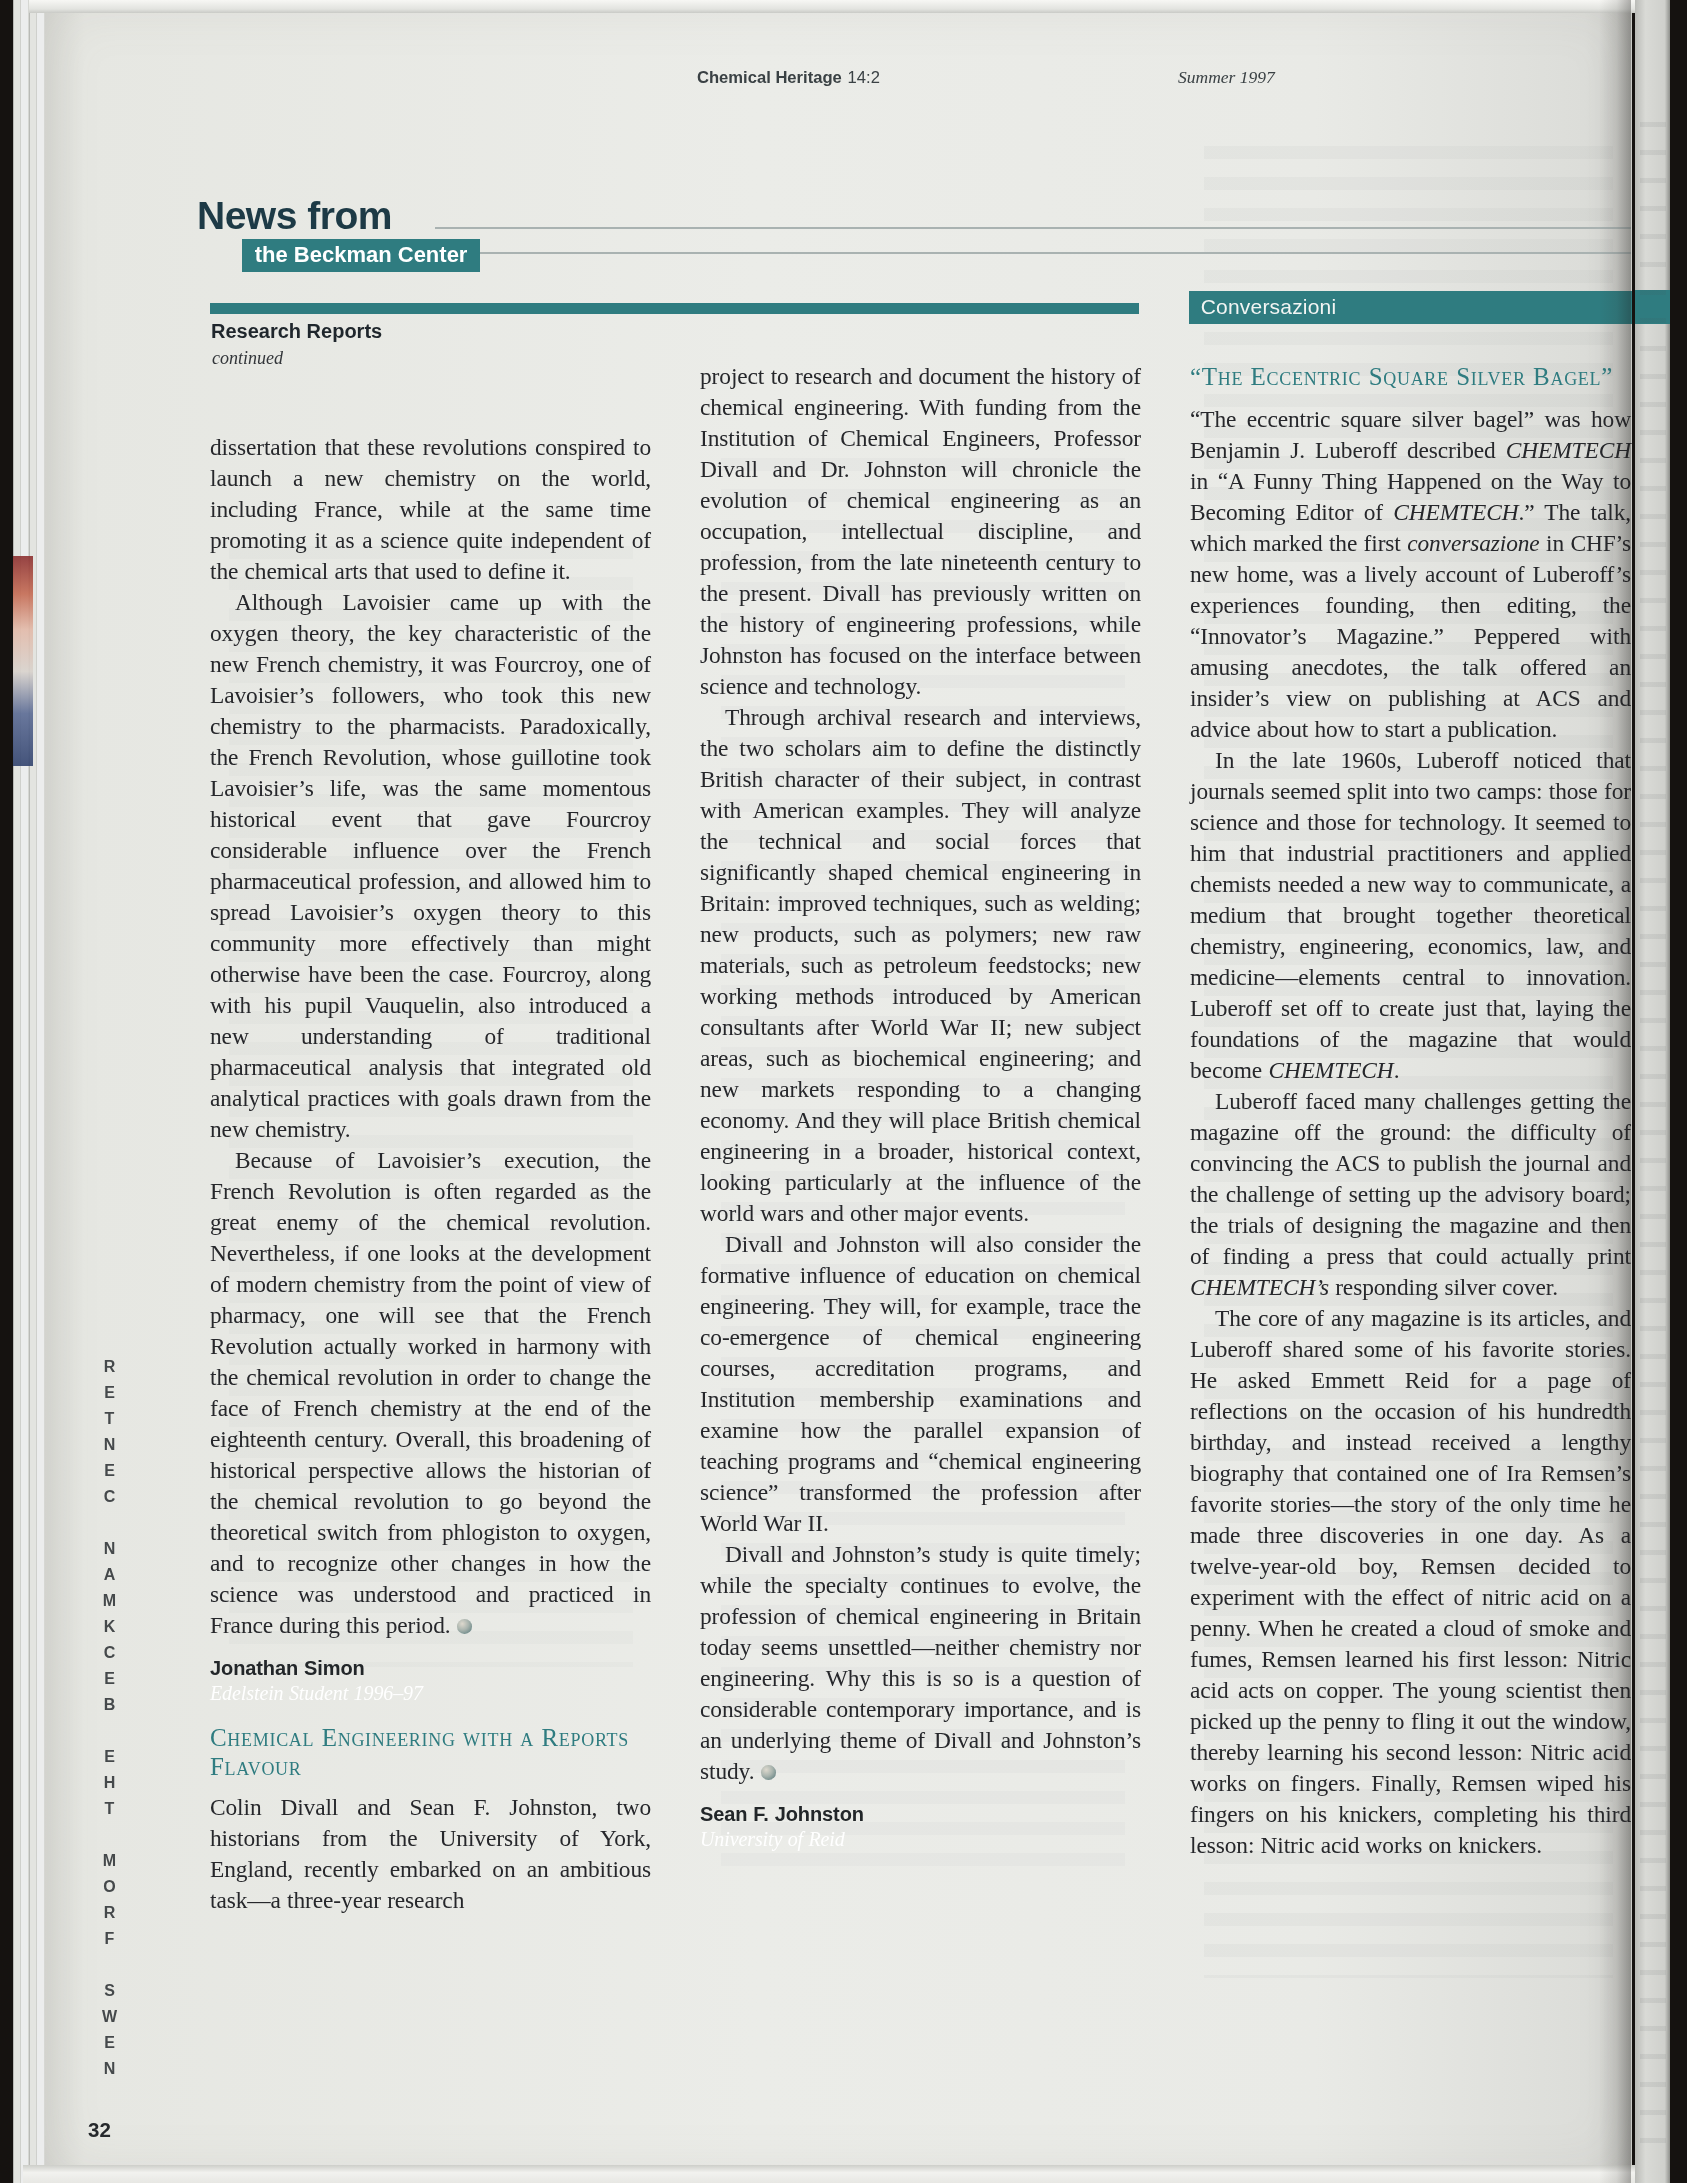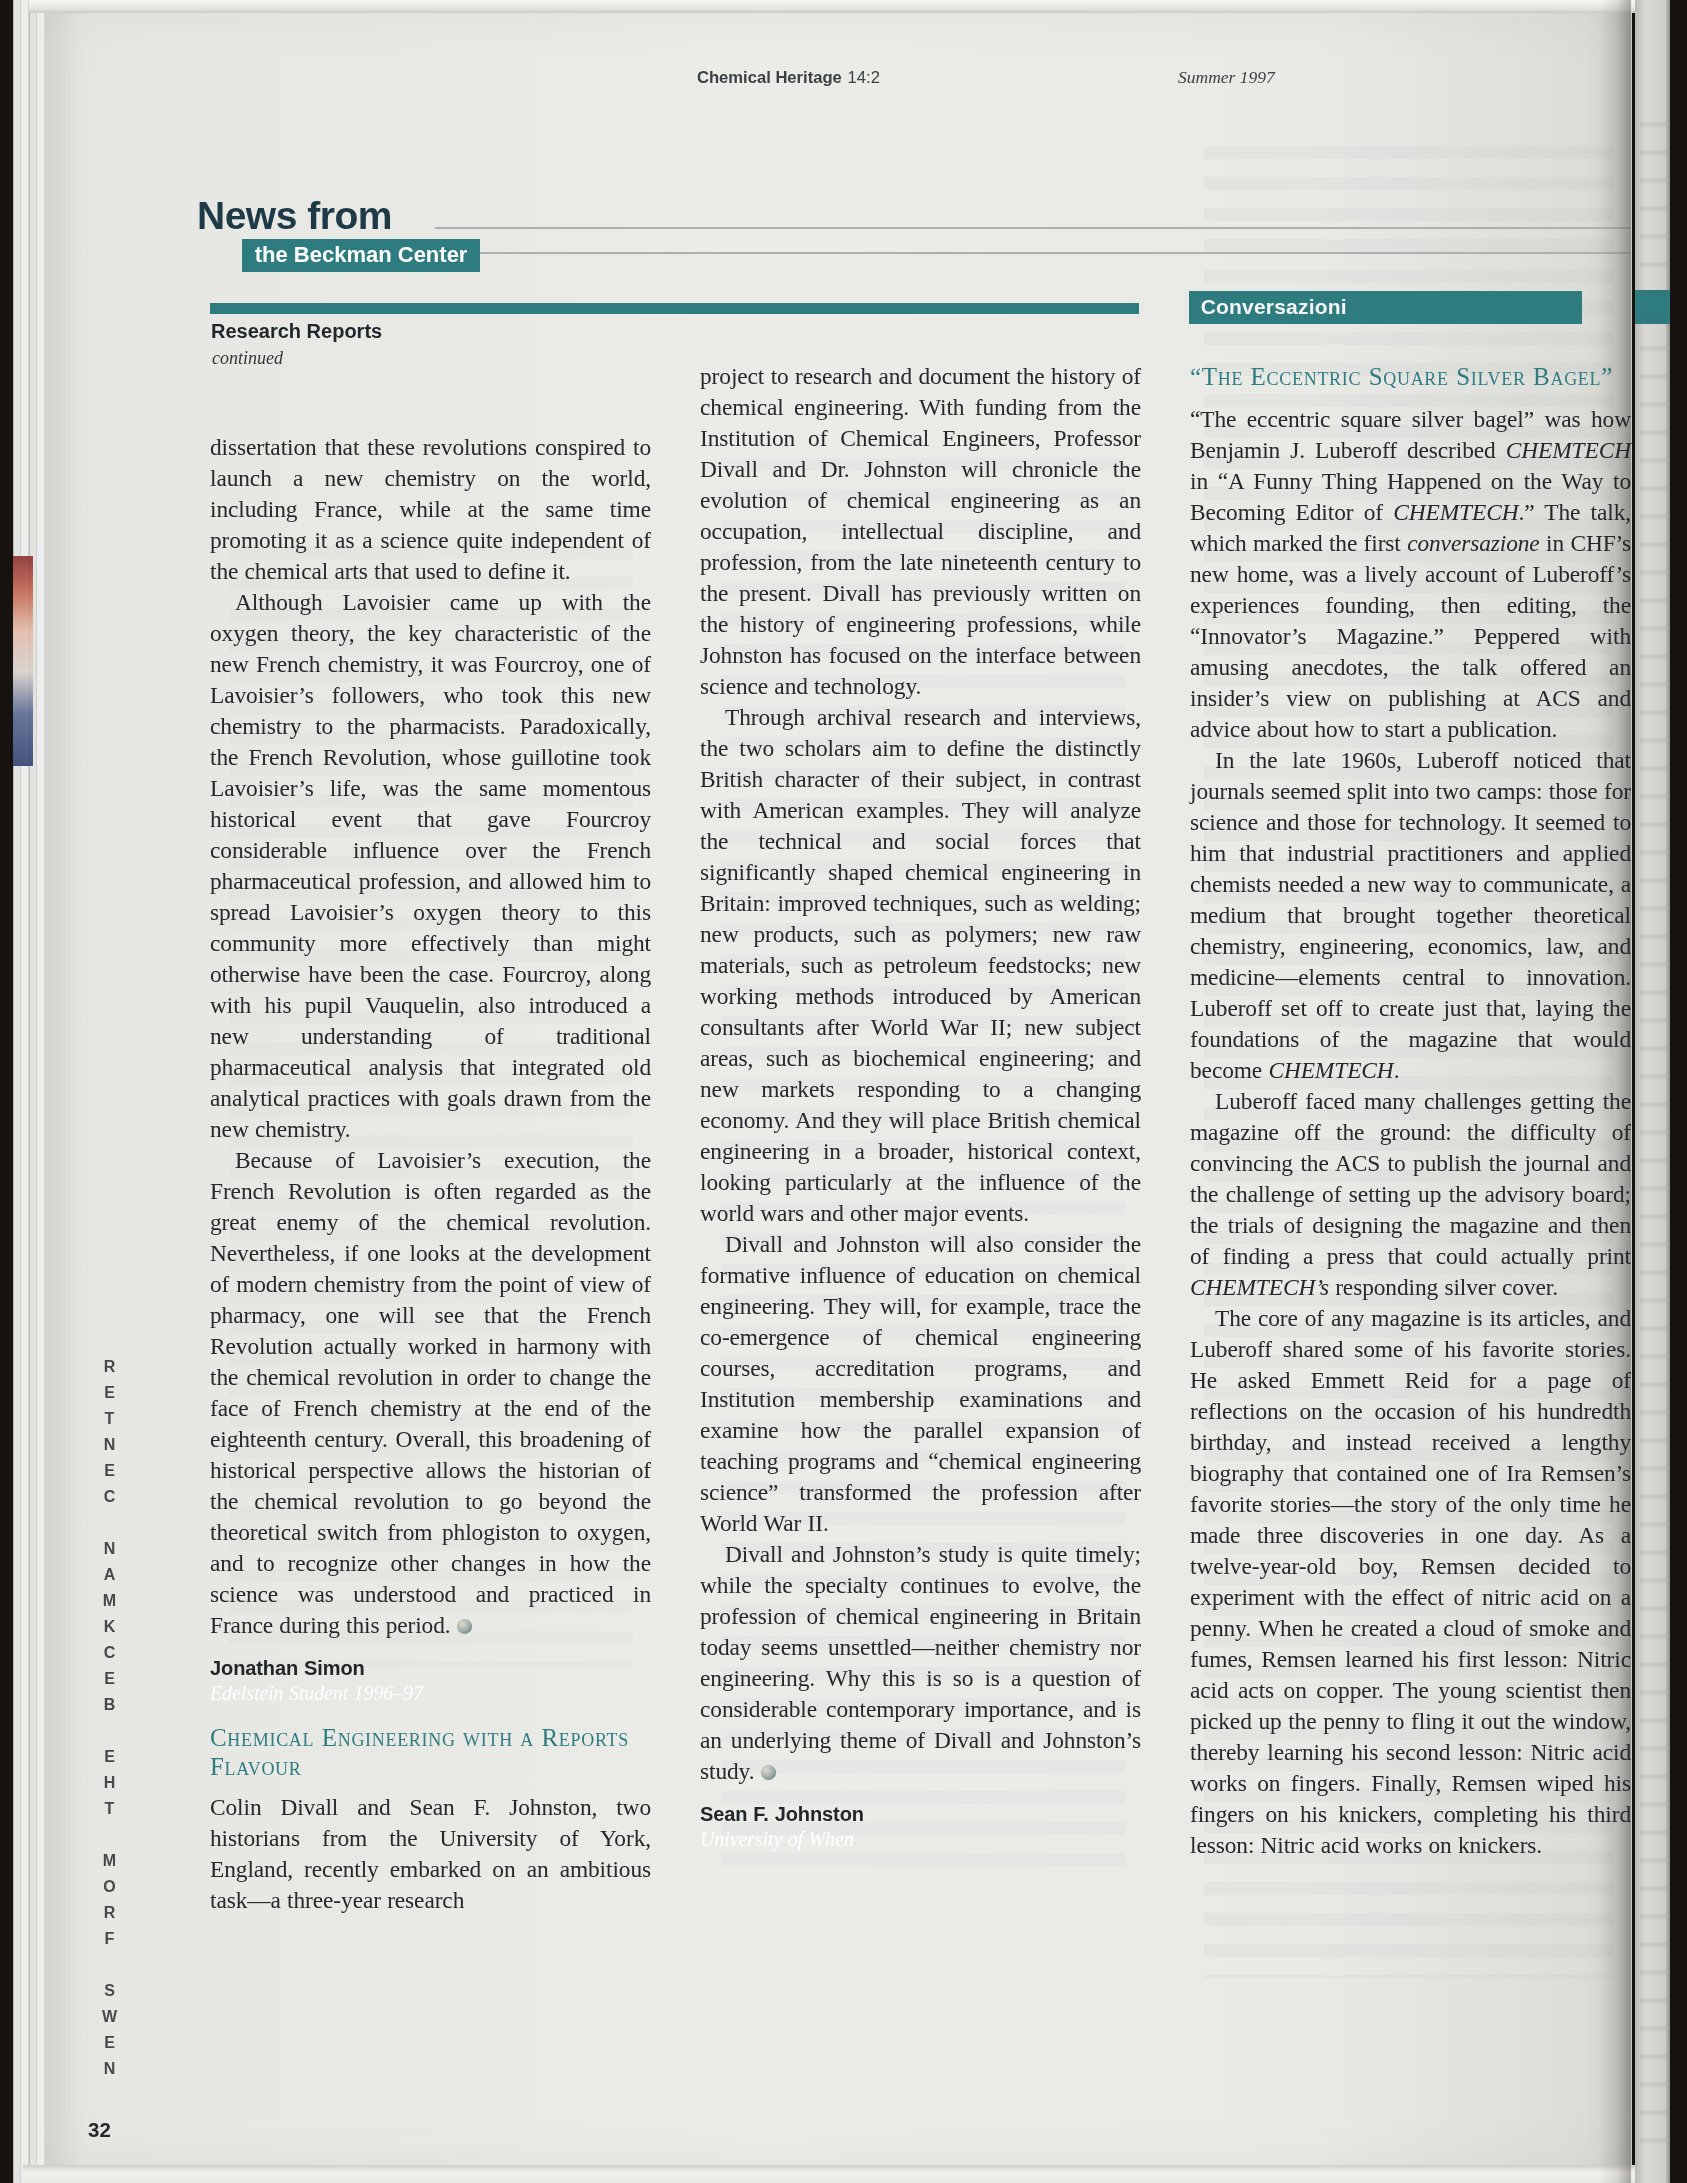--- a/index.html
+++ b/index.html
@@ -107,23 +107,23 @@
   .rr-label{
     position:absolute;left:211px;top:320px;
     font-family:"Liberation Sans",sans-serif;font-weight:bold;
     font-size:20px;color:#1f262c;
   }
   .rr-cont{
     position:absolute;left:212px;top:348px;
     font-style:italic;font-size:18px;color:#33363a;
   }
   .conv-bar{
-    position:absolute;left:1189px;top:291px;width:393px;height:33px;
+    position:absolute;left:1189px;top:291px;width:443px;height:33px;
     background:var(--teal);box-sizing:border-box;padding-left:11.7px;
-    color:#f2f5f3;font-family:"Liberation Sans",sans-serif;font-weight:bold;
+    color:#f2f5f3;font-family:"Liberation Sans",sans-serif;font-weight:normal;
     font-size:21px;line-height:32px;letter-spacing:0.2px;
   }
 
   
   .col{
     position:absolute;width:441px;
     font-size:23.4px;line-height:31px;color:var(--body-ink);
     text-align:justify;
     hyphens:auto;-webkit-hyphens:auto;
     word-spacing:0.5px;letter-spacing:-0.1px;
@@ -209,21 +209,21 @@
     <p class="body-p"><span>Colin Divall and Sean F. Johnston, two historians from the University of York, England, recently embarked on an ambitious task—a three-year research</span></p>
   </div>
 
   <div class="col col-2">
     <p class="body-p"><span>project to research and document the history of chemical engineering. With funding from the Institution of Chemical Engineers, Professor Divall and Dr. Johnston will chronicle the evolution of chemical engineering as an occupation, intellectual discipline, and profession, from the late nineteenth century to the present. Divall has previously written on the history of engineering professions, while Johnston has focused on the interface between science and technology.</span></p>
     <p class="body-p ind"><span>Through archival research and interviews, the two scholars aim to define the distinctly British character of their subject, in contrast with American examples. They will analyze the technical and social forces that significantly shaped chemical engineering in Britain: improved techniques, such as welding; new products, such as polymers; new raw materials, such as petroleum feedstocks; new working methods introduced by American consultants after World War II; new subject areas, such as biochemical engineering; and new markets responding to a changing economy. And they will place British chemical engineering in a broader, historical context, looking particularly at the influence of the world wars and other major events.</span></p>
     <p class="body-p ind"><span>Divall and Johnston will also consider the formative influence of education on chemical engineering. They will, for example, trace the co-emergence of chemical engineering courses, accreditation programs, and Institution membership examinations and examine how the parallel expansion of teaching programs and “chemical engineering science” transformed the profession after World War II.</span></p>
     <p class="body-p ind"><span>Divall and Johnston’s study is quite timely; while the specialty continues to evolve, the profession of chemical engineering in Britain today seems unsettled—neither chemistry nor engineering. Why this is so is a question of considerable contemporary importance, and is an underlying theme of Divall and Johnston’s study.</span><span class="endmark"></span></p>
     <div class="byline">
       <div class="byline-name">Sean F. Johnston</div>
-      <div class="byline-role">University of When</div>
+      <div class="byline-role">University of Reid</div>
     </div>
   </div>
 
   <div class="col col-3">
     <h2 class="article-heading">“The Eccentric Square Silver Bagel”</h2>
     <p class="body-p"><span>“The eccentric square silver bagel” was how Benjamin J. Luberoff described </span><i>CHEMTECH</i><span> in “A Funny Thing Happened on the Way to Becoming Editor of </span><i>CHEMTECH</i><span>.” The talk, which marked the first </span><i>conversazione</i><span> in CHF’s new home, was a lively account of Luberoff’s experiences founding, then editing, the “Innovator’s Magazine.” Peppered with amusing anecdotes, the talk offered an insider’s view on publishing at ACS and advice about how to start a publication.</span></p>
     <p class="body-p ind"><span>In the late 1960s, Luberoff noticed that journals seemed split into two camps: those for science and those for technology. It seemed to him that industrial practitioners and applied chemists needed a new way to communicate, a medium that brought together theoretical chemistry, engineering, economics, law, and medicine—elements central to innovation. Luberoff set off to create just that, laying the foundations of the magazine that would become </span><i>CHEMTECH</i><span>.</span></p>
     <p class="body-p ind"><span>Luberoff faced many challenges getting the magazine off the ground: the difficulty of convincing the ACS to publish the journal and the challenge of setting up the advisory board; the trials of designing the magazine and then of finding a press that could actually print </span><i>CHEMTECH’s</i><span> responding silver cover.</span></p>
     <p class="body-p ind"><span>The core of any magazine is its articles, and Luberoff shared some of his favorite stories. He asked Emmett Reid for a page of reflections on the occasion of his hundredth birthday, and instead received a lengthy biography that contained one of Ira Remsen’s favorite stories—the story of the only time he made three discoveries in one day. As a twelve-year-old boy, Remsen decided to experiment with the effect of nitric acid on a penny. When he created a cloud of smoke and fumes, Remsen learned his first lesson: Nitric acid acts on copper. The young scientist then picked up the penny to fling it out the window, thereby learning his second lesson: Nitric acid works on fingers. Finally, Remsen wiped his fingers on his knickers, completing his third lesson: Nitric acid works on knickers.</span></p>
   </div>

